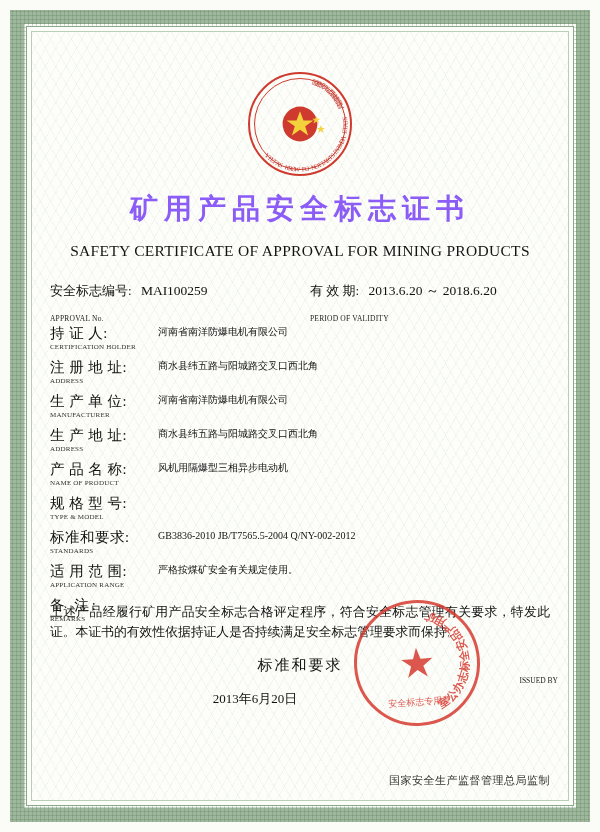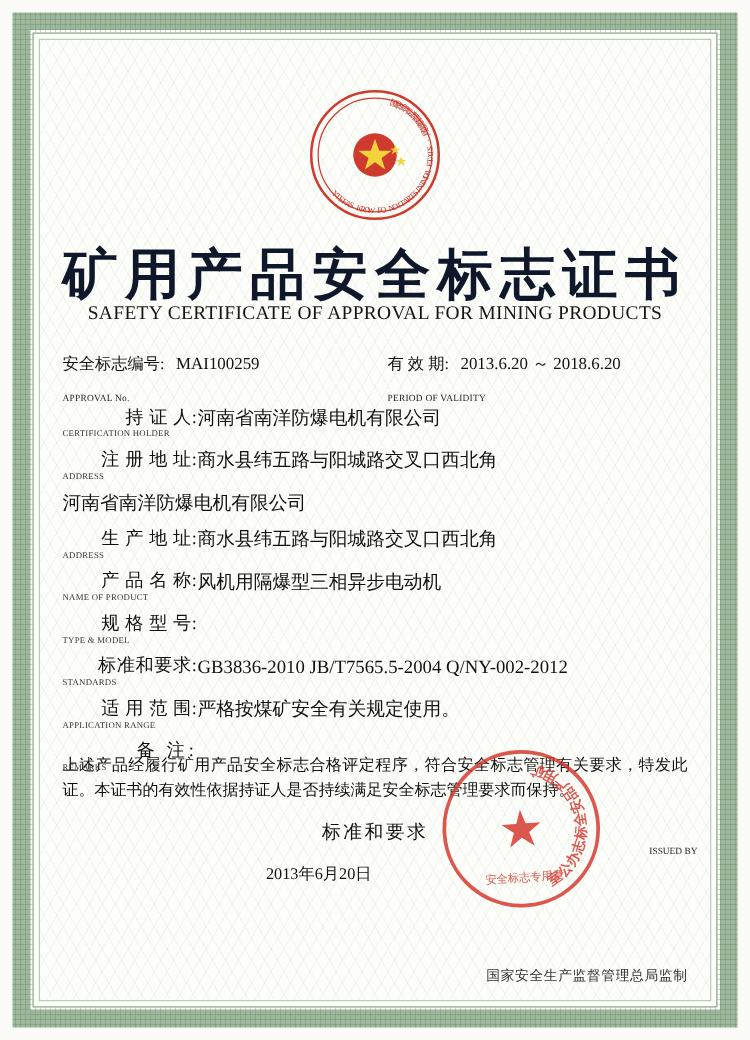--- a/index.html
+++ b/index.html
@@ -97,23 +97,23 @@
     left: 50%; top: 50%;
     transform-origin: 0 0;
     white-space: nowrap;
   }
 
   
   .title-cn {
     position: absolute;
     top: 148px; left: 0; right: 0;
     text-align: center;
-    font-size: 44px;
+    font-size: 28px;
     letter-spacing: 6px;
-    color: #0f172a;
+    color: #8b5cf6;
     font-weight: bold;
     font-family: Liberation Sans, sans-serif;
   }
   .title-en {
     position: absolute;
     top: 200px; left: 0; right: 0;
     text-align: center;
     font-size: 15.5px;
     letter-spacing: 0.3px;
     color: #141414;
@@ -147,34 +147,33 @@
   .field-label {
     width: 108px;
     flex: 0 0 108px;
   }
   .field-label .cn {
     font-size: 14.5px;
     color: #111;
     letter-spacing: 0.5px;
     display: block;
     white-space: nowrap;
-    text-align: right;
   }
   .field-label .cn.sp4 { letter-spacing: 3px; }
   .field-label .en {
     font-size: 7px;
     color: #333;
     display: block;
     letter-spacing: 0.2px;
     margin-top: 0px;
     white-space: nowrap;
   }
   .field-value {
     flex: 1;
-    font-size: 15px;
+    font-size: 10px;
     color: #111;
     line-height: 1.42;
     padding-top: 1px;
   }
   .field-value.small { font-size: 12.5px; }
 
   
   .remarks-para {
     position: absolute;
     left: 8px; right: 8px;
@@ -353,20 +352,24 @@
 
       <div class="field-row">
         <div class="field-label">
           <span class="cn">注 册 地 址:</span>
           <span class="en">ADDRESS</span>
         </div>
         <div class="field-value">商水县纬五路与阳城路交叉口西北角</div>
       </div>
 
       <div class="field-row">
+        <div class="field-label">
+          <span class="cn">生 产 单 位:</span>
+          <span class="en">MANUFACTURER</span>
+        </div>
         <div class="field-value">河南省南洋防爆电机有限公司</div>
       </div>
 
       <div class="field-row">
         <div class="field-label">
           <span class="cn">生 产 地 址:</span>
           <span class="en">ADDRESS</span>
         </div>
         <div class="field-value">商水县纬五路与阳城路交叉口西北角</div>
       </div>

